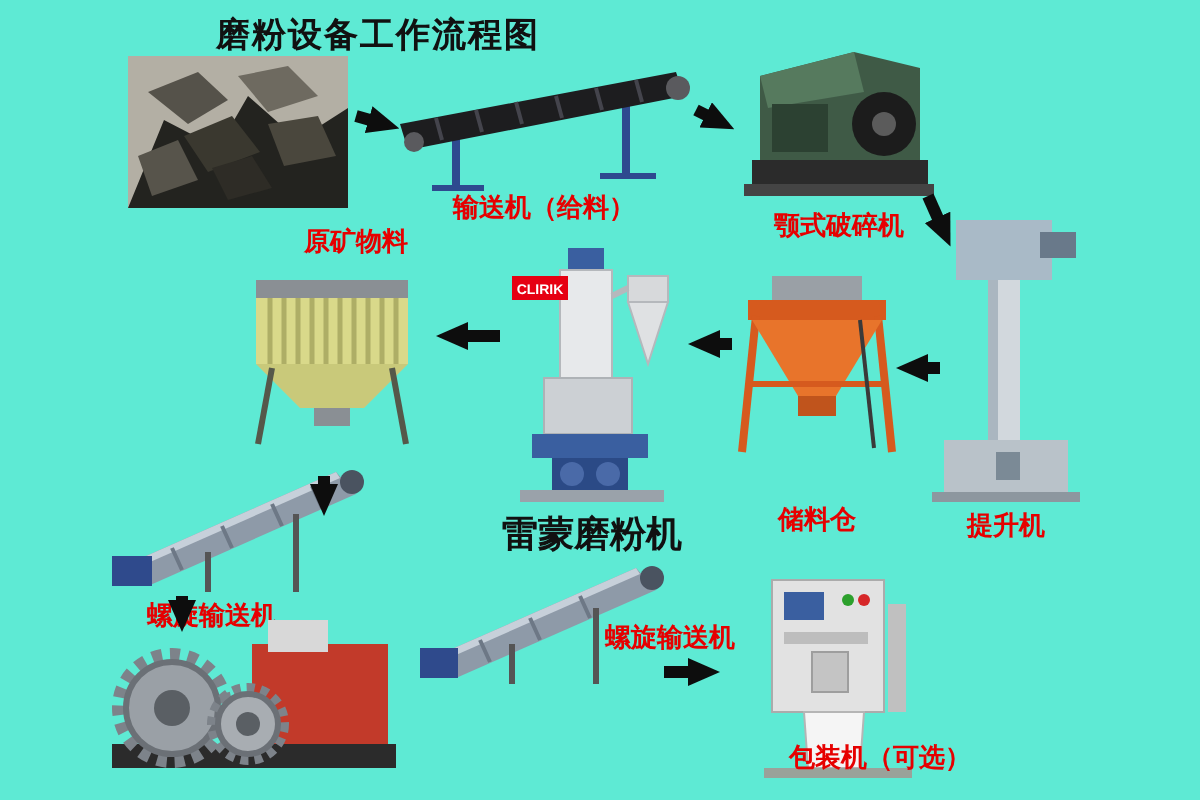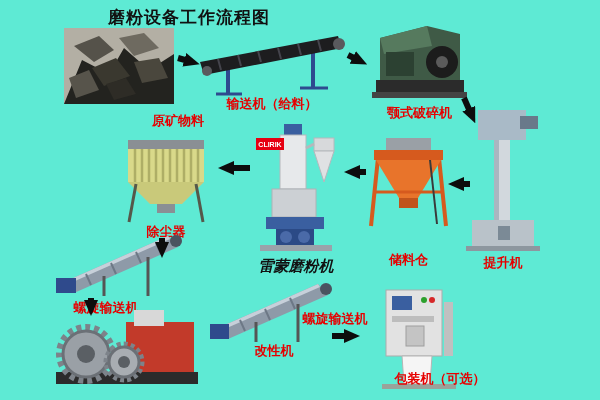--- a/index.html
+++ b/index.html
@@ -9,21 +9,21 @@
   }
   .title{
     position:absolute;left:108px;top:6px;font-size:17px;font-weight:bold;
     color:var(--label-black,#111);letter-spacing:1px;
   }
   .node{position:absolute;}
   .lbl{
     position:absolute;font-size:13px;font-weight:bold;color:var(--label-red,#e60000);
     text-align:center;line-height:1.1;white-space:nowrap;
   }
-  .lbl.black{color:var(--label-black,#111);font-size:15px;font-style:italic;}
+  .lbl.black{color:var(--label-black,#111);font-size:18px;}
   svg{display:block;}
   .arrows{position:absolute;left:0;top:0;pointer-events:none;}
 </style>
 </head>
 <body>
 
 <div id="canvas">
 
   <div class="title">磨粉设备工作流程图</div>
 
@@ -118,21 +118,20 @@
   <div class="node" style="left:120px;top:134px;">
     <svg width="92" height="90" viewBox="0 0 92 90">
       <rect x="8" y="6" width="76" height="9" fill="#8a8f94"></rect>
       <rect x="8" y="15" width="76" height="33" fill="#d9d98a"></rect>
       <path d="M15 15V48 M22 15V48 M29 15V48 M36 15V48 M43 15V48 M50 15V48 M57 15V48 M64 15V48 M71 15V48 M78 15V48" stroke="#aeae66" stroke-width="2.5" fill="none"></path>
       <polygon points="8,48 84,48 62,70 30,70" fill="#c9c97a"></polygon>
       <line x1="16" y1="50" x2="9" y2="88" stroke="#55584a" stroke-width="3"></line>
       <line x1="76" y1="50" x2="83" y2="88" stroke="#55584a" stroke-width="3"></line>
       <rect x="37" y="70" width="18" height="9" fill="#8a8f94"></rect>
     </svg>
-    <div class="lbl" style="left:0px;top:91px;width:92px;">除尘器</div>
   </div>
 
   <div class="node" style="left:56px;top:230px;">
     <svg width="132" height="68" viewBox="0 0 132 68">
       <polygon points="8,52 112,6 122,17 18,63" fill="#8e9aa8"></polygon>
       <polygon points="8,52 112,6 114,9 10,55" fill="#c7d0da"></polygon>
       <path d="M30 44 l5 11 M55 33 l5 11 M80 22 l5 11 M100 13 l5 11" stroke="#6d7886" stroke-width="2" fill="none"></path>
       <rect x="0" y="48" width="20" height="15" fill="#2f4a8c"></rect>
       <circle cx="120" cy="11" r="6" fill="#4a5360"></circle>
       <line x1="48" y1="46" x2="48" y2="66" stroke="#555" stroke-width="3"></line>
@@ -159,21 +158,20 @@
     <svg width="128" height="66" viewBox="0 0 128 66">
       <polygon points="8,50 108,6 118,17 18,61" fill="#8e9aa8"></polygon>
       <polygon points="8,50 108,6 110,9 10,53" fill="#c7d0da"></polygon>
       <path d="M30 42 l5 11 M55 31 l5 11 M80 20 l5 11" stroke="#6d7886" stroke-width="2" fill="none"></path>
       <rect x="0" y="46" width="19" height="15" fill="#2f4a8c"></rect>
       <circle cx="116" cy="11" r="6" fill="#4a5360"></circle>
       <line x1="46" y1="44" x2="46" y2="64" stroke="#555" stroke-width="3"></line>
       <line x1="88" y1="26" x2="88" y2="64" stroke="#555" stroke-width="3"></line>
     </svg>
   </div>
-  <div class="lbl" style="left:238px;top:344px;width:72px;">改性机</div>
   <div class="lbl" style="left:292px;top:312px;width:86px;">螺旋输送机</div>
 
   <div class="node" style="left:380px;top:286px;">
     <svg width="78" height="104" viewBox="0 0 78 104">
       <rect x="6" y="4" width="56" height="66" fill="#e2e2e2" stroke="#ababab"></rect>
       <rect x="12" y="10" width="20" height="14" fill="#3a5fa0"></rect>
       <circle cx="44" cy="14" r="3" fill="#2ca02c"></circle>
       <circle cx="52" cy="14" r="3" fill="#d62728"></circle>
       <rect x="12" y="30" width="42" height="6" fill="#bdbdbd"></rect>
       <rect x="26" y="40" width="18" height="20" fill="#c4c4c4" stroke="#9e9e9e"></rect>

